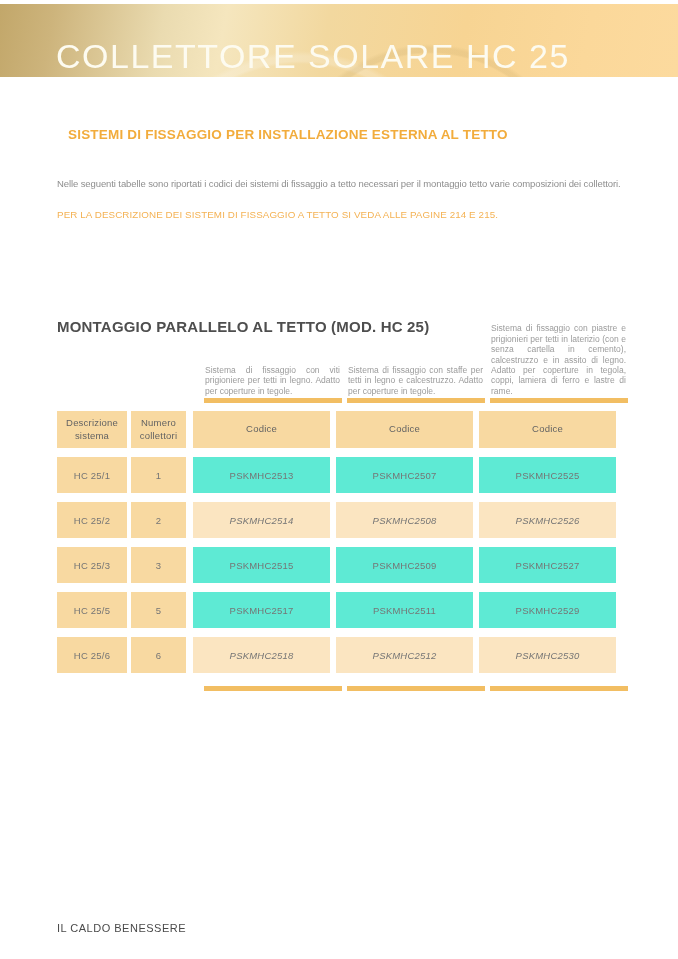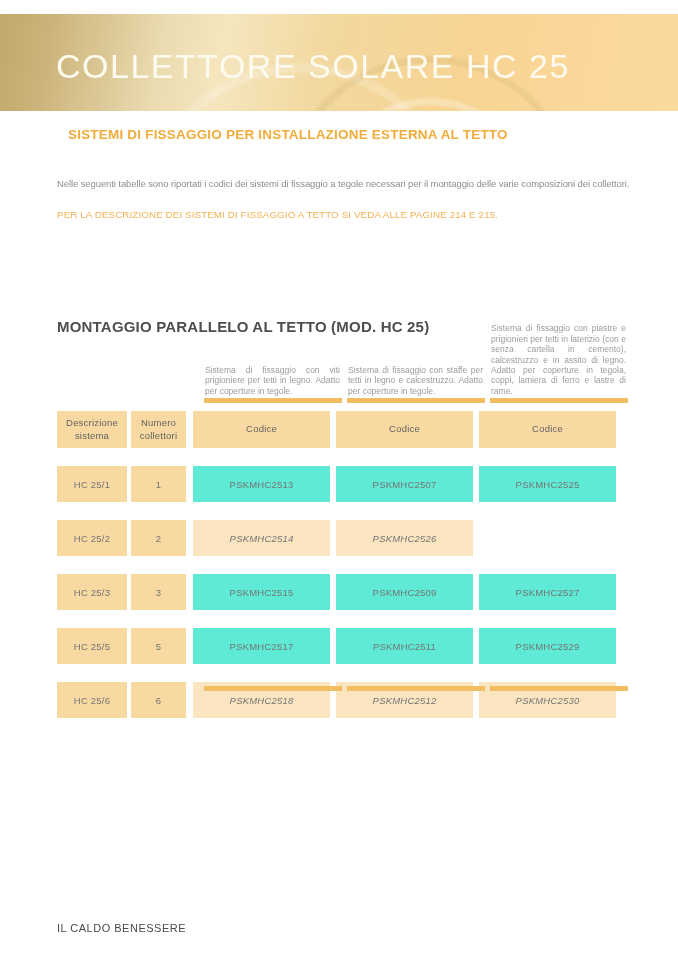--- a/index.html
+++ b/index.html
@@ -6,21 +6,21 @@
   #page{
     position:relative;
     width:678px;height:959px;
     background:#ffffff;
     overflow:hidden;
     font-family:"Liberation Sans", sans-serif;
   }
 
   
   .header-band{
-    position:absolute;left:0;top:14px;width:678px;height:97px;
+    position:absolute;left:0;top:4px;width:678px;height:73px;
     background:
       radial-gradient(circle at 430px 190px, rgba(255,255,255,0) 0 98px, rgba(255,255,255,0.28) 100px 104px, rgba(255,255,255,0) 108px 140px, rgba(190,160,95,0.18) 142px 146px, rgba(255,255,255,0) 150px),
       radial-gradient(circle at 300px 210px, rgba(255,255,255,0) 0 150px, rgba(255,255,255,0.20) 153px 158px, rgba(255,255,255,0) 163px),
       linear-gradient(100deg,#C2A76A 0%, #CDB47C 8%, #EADBB0 24%, #F5E6BE 33%, #F2D89F 48%, #F7D493 68%, #FBD89A 86%, #FCDA9E 100%);
   }
   .header-title{
     position:absolute;left:56px;top:33px;
     font-size:34px;font-weight:300;letter-spacing:1.5px;
     color:#FDFBF0;white-space:nowrap;
   }
@@ -62,21 +62,21 @@
   }
   .bar.top{top:398px;}
   .bar.bottom{top:686px;}
   .bar.b1{left:204px;}
   .bar.b2{left:347px;}
   .bar.b3{left:490px;}
 
   .grid{
     position:absolute;left:57px;top:411px;width:570px;
   }
-  .trow{display:flex;margin-bottom:18px;}
+  .trow{display:flex;margin-bottom:9px;}
   .cell{
     box-sizing:border-box;
     display:flex;align-items:center;justify-content:center;
     text-align:center;
     height:36px;
     font-size:9.5px;color:#757575;letter-spacing:0.2px;
     background:#F8D9A1;
   }
   .trow.head .cell{height:37px;color:#636363;line-height:1.35;}
   .c-sys{width:70px;margin-right:4px;}
@@ -94,21 +94,21 @@
 </head>
 <body>
 
 <div id="page">
 
   <div class="header-band">
     <div class="header-title">COLLETTORE SOLARE HC 25</div>
   </div>
 
   <div class="section-heading">SISTEMI DI FISSAGGIO PER INSTALLAZIONE ESTERNA AL TETTO</div>
-  <div class="intro-text">Nelle seguenti tabelle sono riportati i codici dei sistemi di fissaggio a tegole necessari per il montaggio delle varie composizioni dei collettori.</div>
+  <div class="intro-text">Nelle seguenti tabelle sono riportati i codici dei sistemi di fissaggio a tetto necessari per il montaggio tetto varie composizioni dei collettori.</div>
   <div class="note-text">PER LA DESCRIZIONE DEI SISTEMI DI FISSAGGIO A TETTO SI VEDA ALLE PAGINE 214 E 215.</div>
 
   <div class="table-title">MONTAGGIO PARALLELO AL TETTO (MOD. HC 25)</div>
 
   <div class="col-desc d1">Sistema di fissaggio con viti prigioniere per tetti in legno. Adatto per coperture in tegole.</div>
   <div class="col-desc d3">Sistema di fissaggio con piastre e prigionieri per tetti in laterizio (con e senza cartella in cemento), calcestruzzo e in assito di legno. Adatto per coperture in tegola, coppi, lamiera di ferro e lastre di rame.</div>
   <div class="col-desc d2">Sistema di fissaggio con staffe per tetti in legno e calcestruzzo. Adatto per coperture in tegole.</div>
 
   <div class="bar top b1"></div>
   <div class="bar top b2"></div>
@@ -129,20 +129,21 @@
       <div class="cell c-num">1</div>
       <div class="cell c-code">PSKMHC2513</div>
       <div class="cell c-code">PSKMHC2507</div>
       <div class="cell c-code">PSKMHC2525</div>
     </div>
 
     <div class="trow alt">
       <div class="cell c-sys">HC 25/2</div>
       <div class="cell c-num">2</div>
       <div class="cell c-code">PSKMHC2514</div>
+      <div class="cell c-code">PSKMHC2508</div>
       <div class="cell c-code">PSKMHC2526</div>
     </div>
 
     <div class="trow">
       <div class="cell c-sys">HC 25/3</div>
       <div class="cell c-num">3</div>
       <div class="cell c-code">PSKMHC2515</div>
       <div class="cell c-code">PSKMHC2509</div>
       <div class="cell c-code">PSKMHC2527</div>
     </div>

